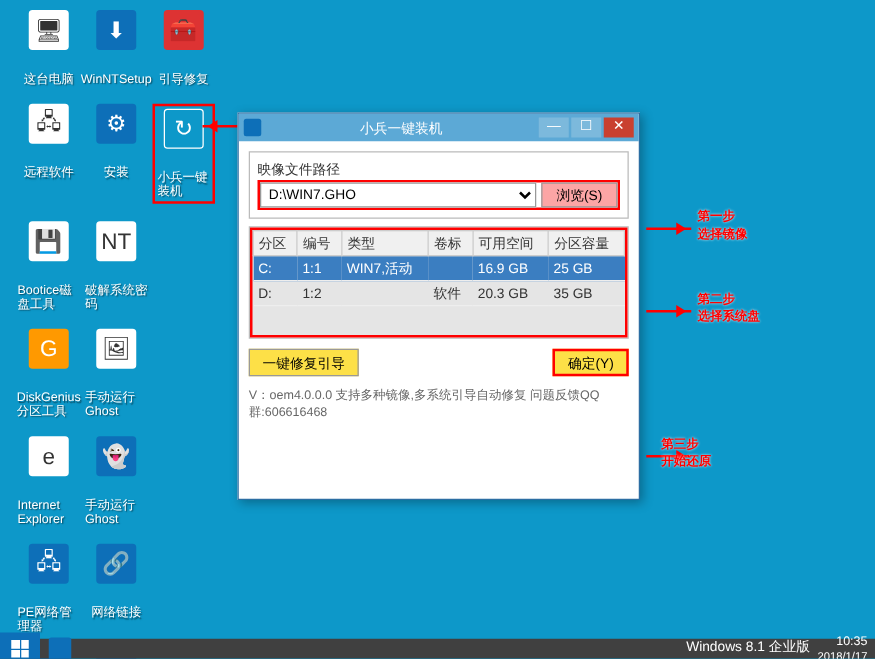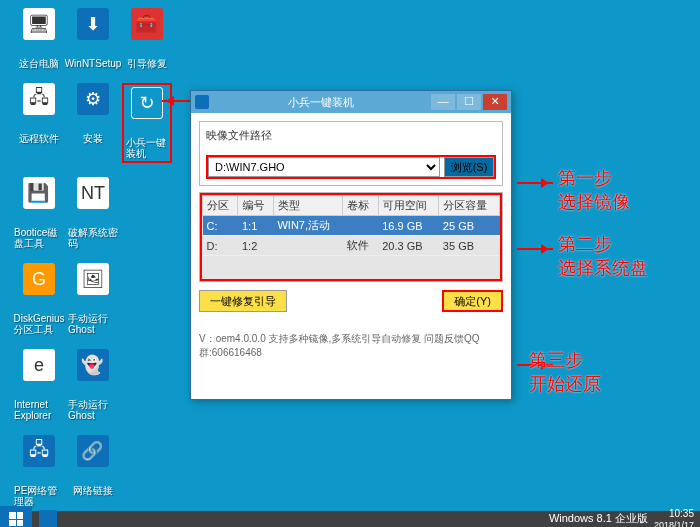--- a/index.html
+++ b/index.html
@@ -19,34 +19,34 @@
 .titlebar{height:22px;background:#5ca9d6;display:flex;align-items:center;padding:0 4px;color:#fff;font-size:11px}
 .titlebar .ticon{width:14px;height:14px;background:#0d6fb8;margin-right:4px;border-radius:2px}
 .titlebar .ttitle{flex:1;text-align:center}
 .titlebar .tbtn{width:24px;height:16px;margin-left:2px;background:#7cb9dc;color:#fff;font-size:11px;text-align:center;line-height:15px;cursor:pointer}
 .titlebar .tbtn.close{background:#c94030}
 .winbody{padding:8px;font-size:11px;color:#333}
 .radios{display:flex;justify-content:space-between;padding:2px 20px 6px 2px}
 .radios label{display:flex;align-items:center;gap:4px;cursor:pointer}
 .radios input{margin:0}
 .group{border:1px solid #bbb;padding:6px;margin-bottom:6px}
-.grouptitle{font-size:11px;margin-bottom:12px}
+.grouptitle{font-size:11px;margin-bottom:1px}
 .pathrow{display:flex;gap:4px;border:2px solid #ff0000}
 .pathrow select{flex:1;height:20px;font-size:11px;border:1px solid #999;background:#fff;padding:0 2px}
-.pathrow button{width:50px;height:20px;font-size:11px;border:1px solid #999;background:#0369a1;cursor:pointer}
+.pathrow button{width:61px;height:20px;font-size:11px;border:1px solid #999;background:#fca5a5;cursor:pointer}
 .table-wrap{border:2px solid #ff0000;height:88px;overflow:hidden;background:#e5e5e5}
 table{width:100%;border-collapse:collapse;font-size:11px}
 th{background:#f0f0f0;border:1px solid #ccc;padding:2px 4px;font-weight:normal;text-align:left}
 td{border-bottom:1px solid #eee;padding:2px 4px}
 tr.selected td{background:#3b7ec1;color:#fff}
 .btnrow{display:flex;justify-content:space-between;margin-top:8px}
 .btnrow button{height:22px;padding:0 10px;font-size:11px;border:1px solid #999;background:#fde047;cursor:pointer}
 .btnrow .ok{border:2px solid #ff0000}
-.footer{font-size:10px;color:#666;margin-top:20px}
-.annotation{position:absolute;color:#ff0000;font-weight:normal;font-size:18px;text-shadow:0 0 2px #fff}
+.footer{font-size:10px;color:#666;margin-top:8px}
+.annotation{position:absolute;color:#ff0000;font-weight:bold;font-size:10px;text-shadow:0 0 2px #fff}
 .arrow{position:absolute;height:2px;background:#ff0000}
 .arrow::after{content:"";position:absolute;right:-1px;top:-4px;border:5px solid transparent;border-left:8px solid #ff0000}
 .arrow.left::after{left:-1px;right:auto;border:5px solid transparent;border-right:8px solid #ff0000}
 .taskbar{position:absolute;bottom:0;left:0;right:0;height:16px;background:#404040;display:flex;align-items:center;color:#fff;font-size:10px}
 .start{width:32px;height:27px;display:flex;align-items:center;justify-content:center;background:#0d6fb8}
 .start-grid{width:14px;height:14px;display:grid;grid-template-columns:1fr 1fr;gap:1px}
 .start-grid span{background:#fff}
 .tasktbn{width:32px;height:27px;display:flex;align-items:center;justify-content:center}
 .tasktbn .sq{width:18px;height:18px;background:#0d6fb8;border-radius:2px}
 .spacer{flex:1}

